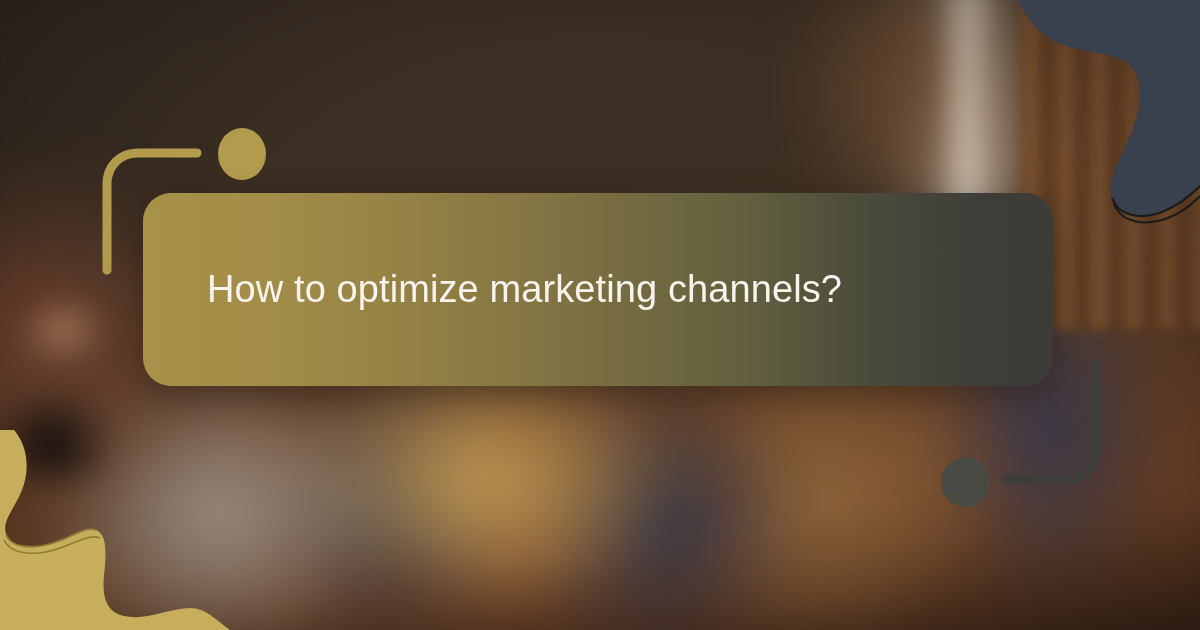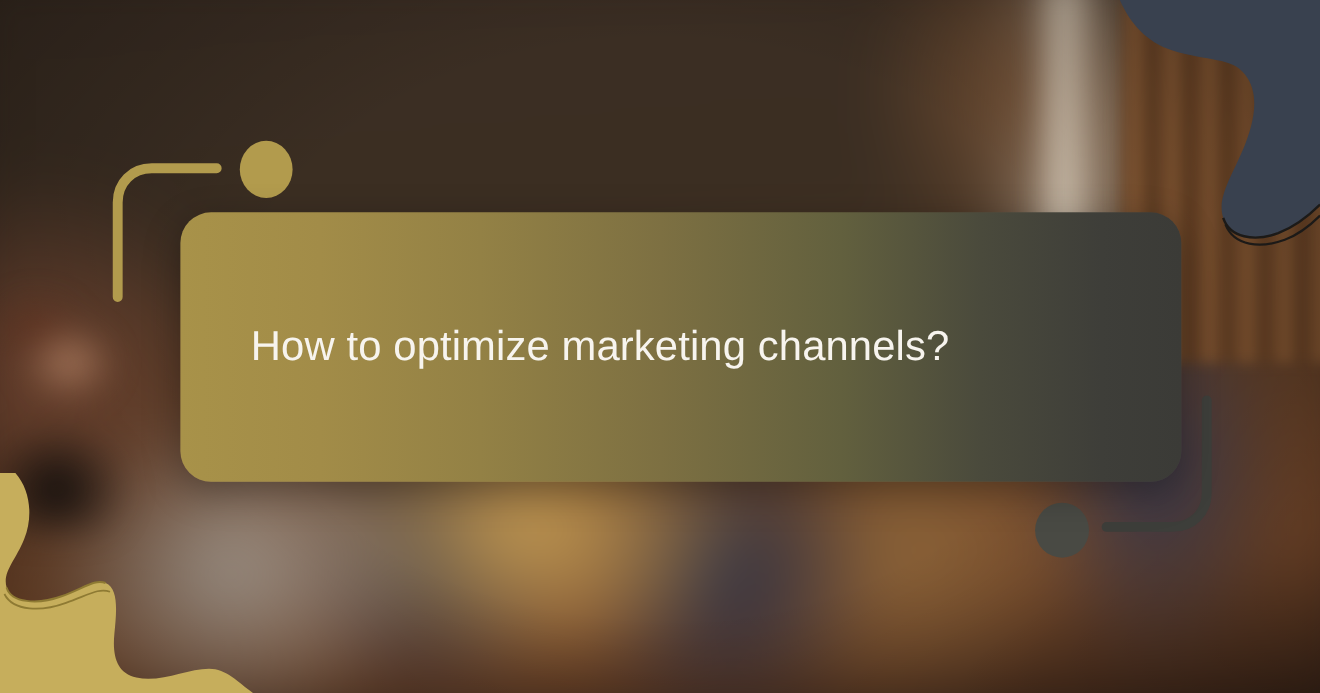--- a/index.html
+++ b/index.html
@@ -89,24 +89,24 @@
   .dot {
     position: absolute;
     border-radius: 50%;
   }
   .dot-gold  { background: #b29b4d; }
   .dot-dark  { background: #494a44; }
 
   
   #quote-card {
     position: absolute;
-    left: 164px;
+    left: 143px;
     top: 193px;
     width: 910px;
-    height: 245px;
+    height: 193px;
     border-radius: 28px;
     background: linear-gradient(90deg,
         #a89249 0%,
         #a28c48 14%,
         #938145 30%,
         #7d7042 48%,
         #62603e 66%,
         #4a4a3c 80%,
         #3e3e39 92%,
         #3b3b37 100%);

